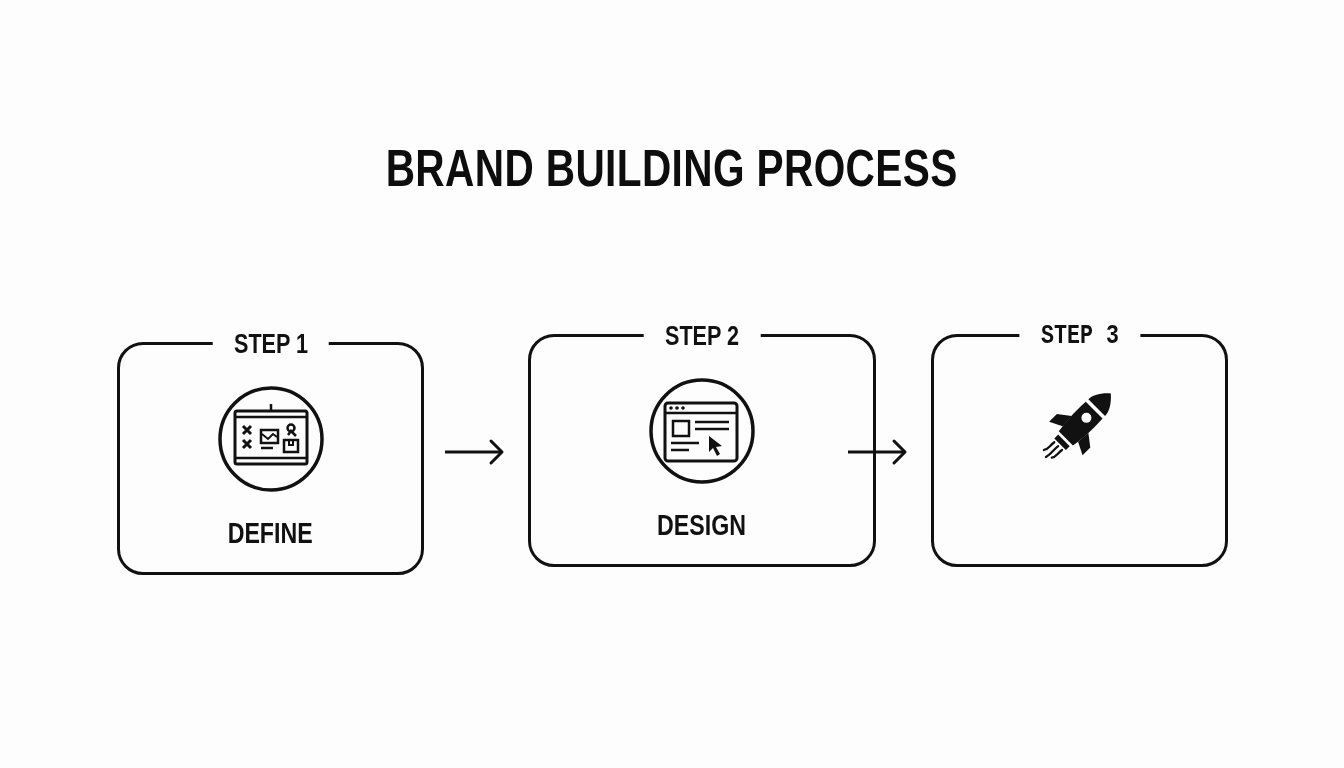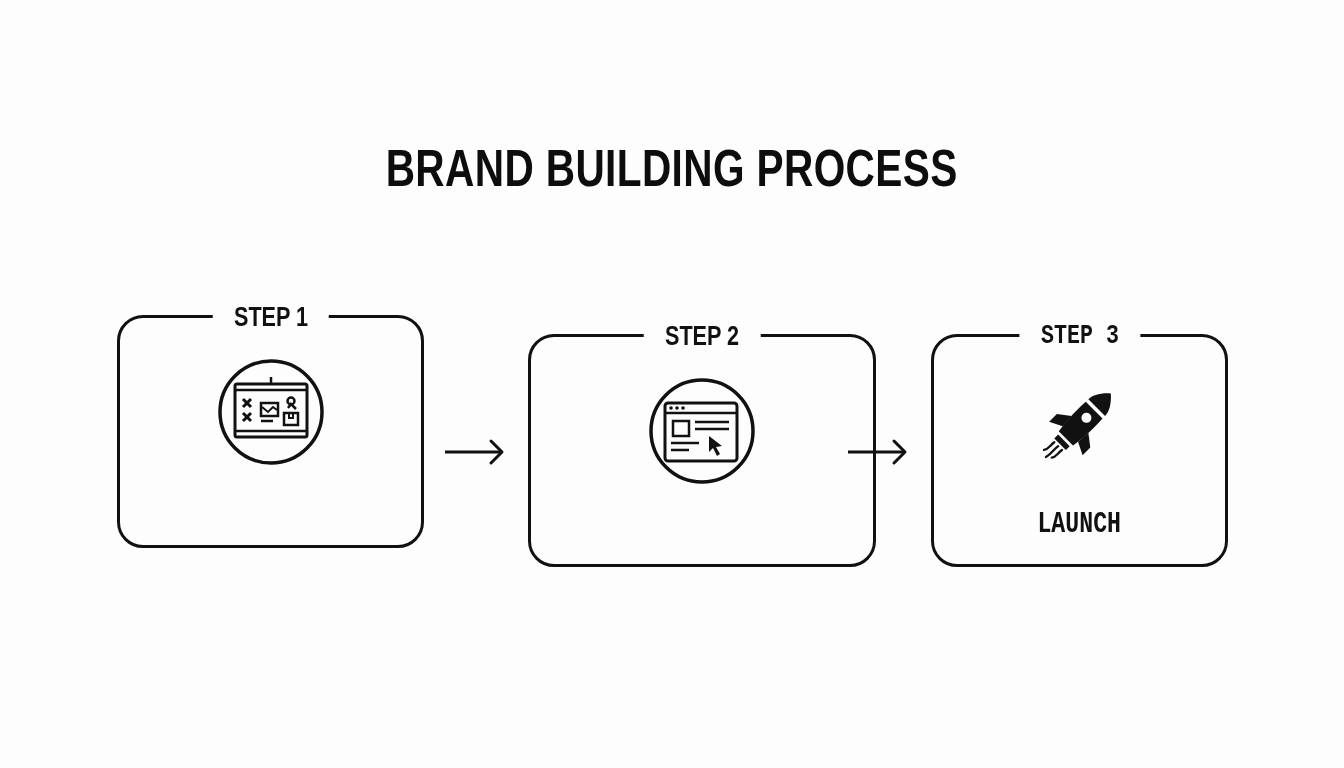--- a/index.html
+++ b/index.html
@@ -58,21 +58,21 @@
   }
   .arrow {
     position: absolute; width: 62px; height: 30px;
   }
 </style>
 </head>
 <body>
 
 <div class="title"><span>BRAND BUILDING PROCESS</span></div>
 
-<div class="step-box" style="left:117px; top:315px; width:307px; height:233px;">
+<div class="step-box" style="left:117px; top:342px; width:307px; height:233px;">
   <div class="step-label"><span>STEP 1</span></div>
   <svg class="step-icon" viewBox="0 0 110 110" style="top:39px;">
     <circle cx="55" cy="55" r="51" fill="none" stroke="#111" stroke-width="3.5"></circle>
     <line x1="55" y1="20" x2="55" y2="27" stroke="#111" stroke-width="2.5"></line>
     <rect x="19" y="27" width="72" height="53" rx="2" fill="none" stroke="#111" stroke-width="3"></rect>
     <line x1="19" y1="33" x2="91" y2="33" stroke="#111" stroke-width="2.5"></line>
     <line x1="19" y1="74" x2="91" y2="74" stroke="#111" stroke-width="2.5"></line>
 
     <path d="M27 42 L35 50 M35 42 L27 50" stroke="#111" stroke-width="3"></path>
     <path d="M27 56 L35 64 M35 56 L27 64" stroke="#111" stroke-width="3"></path>
@@ -80,20 +80,21 @@
     <rect x="45" y="46" width="17" height="13" fill="none" stroke="#111" stroke-width="2.5"></rect>
     <path d="M46 50 L52 55 L57 50 L61 53" fill="none" stroke="#111" stroke-width="2"></path>
     <line x1="45" y1="64" x2="57" y2="64" stroke="#111" stroke-width="2.5"></line>
 
     <circle cx="75" cy="44" r="3.5" fill="none" stroke="#111" stroke-width="2.5"></circle>
     <path d="M72 51 L75 47 L80 52" fill="none" stroke="#111" stroke-width="2.5"></path>
 
     <rect x="68" y="56" width="14" height="12" fill="none" stroke="#111" stroke-width="2.5"></rect>
     <path d="M73 56 L73 61 L77 61 L77 56" fill="none" stroke="#111" stroke-width="2"></path>
   </svg>
+  <div class="step-name" style="top:172px;"><span>DEFINE</span></div>
 </div>
 
 <svg class="arrow" viewBox="0 0 62 30" style="left:444px; top:437px;">
   <line x1="1" y1="15" x2="58" y2="15" stroke="#111" stroke-width="3"></line>
   <path d="M47 4 L58 15 L47 26" fill="none" stroke="#111" stroke-width="3" stroke-linecap="round" stroke-linejoin="round"></path>
 </svg>
 
 <div class="step-box" style="left:528px; top:334px; width:348px; height:233px;">
   <div class="step-label"><span>STEP 2</span></div>
   <svg class="step-icon" viewBox="0 0 110 110" style="top:39px;">
@@ -103,20 +104,21 @@
     <circle cx="24" cy="32" r="1.8" fill="#111"></circle>
     <circle cx="30" cy="32" r="1.8" fill="#111"></circle>
     <circle cx="36" cy="32" r="1.8" fill="#111"></circle>
     <rect x="26" y="45" width="16" height="15" fill="none" stroke="#111" stroke-width="2.5"></rect>
     <line x1="48" y1="46" x2="82" y2="46" stroke="#111" stroke-width="2.5"></line>
     <line x1="48" y1="53" x2="82" y2="53" stroke="#111" stroke-width="2.5"></line>
     <line x1="24" y1="67" x2="52" y2="67" stroke="#111" stroke-width="2.5"></line>
     <line x1="24" y1="74" x2="42" y2="74" stroke="#111" stroke-width="2.5"></line>
     <path d="M62 60 L62 76 L66 72 L70 80 L73 78 L69 71 L75 70 Z" fill="#111"></path>
   </svg>
+  <div class="step-name" style="top:172px;"><span>DESIGN</span></div>
 </div>
 
 <svg class="arrow" viewBox="0 0 62 30" style="left:847px; top:437px;">
   <line x1="1" y1="15" x2="58" y2="15" stroke="#111" stroke-width="3"></line>
   <path d="M47 4 L58 15 L47 26" fill="none" stroke="#111" stroke-width="3" stroke-linecap="round" stroke-linejoin="round"></path>
 </svg>
 
 <div class="step-box" style="left:931px; top:334px; width:297px; height:233px;font-family:Liberation Mono, monospace;">
   <div class="step-label"><span>STEP 3</span></div>
   <svg class="step-icon" viewBox="0 0 110 110" style="top:40px; width:100px; height:100px;">
@@ -130,14 +132,13 @@
       <rect x="-9" y="25" width="18" height="6" fill="#111"></rect>
 
       <path d="M-13 0 L-26 10 L-26 22 L-12 15 Z" fill="#111"></path>
       <path d="M13 0 L26 10 L26 22 L12 15 Z" fill="#111"></path>
 
       <path d="M-6 34 C-7 40 -5 44 -8 48" fill="none" stroke="#111" stroke-width="2.5" stroke-linecap="round"></path>
       <path d="M0 34 C-1 41 1 45 -1 52" fill="none" stroke="#111" stroke-width="2.5" stroke-linecap="round"></path>
       <path d="M6 34 C5 40 7 44 4 48" fill="none" stroke="#111" stroke-width="2.5" stroke-linecap="round"></path>
     </g>
   </svg>
-  <div class="step-name" style="top:172px;"><span>LAUNCH</span></div>
 </div>
 
 </body></html>

